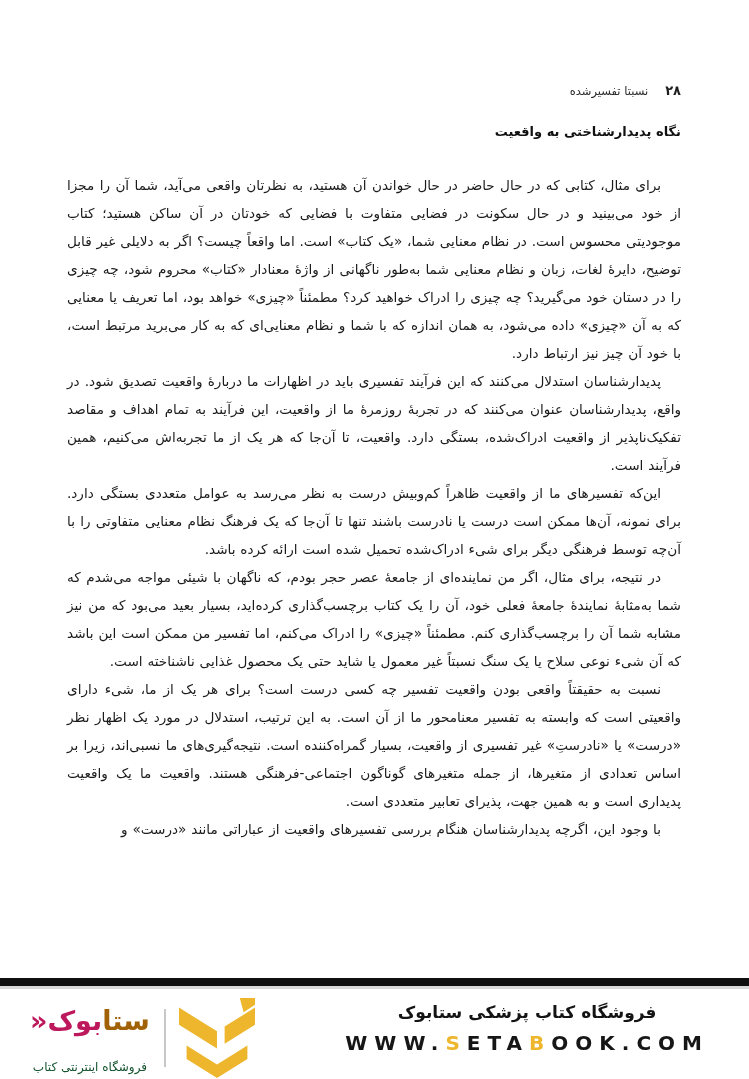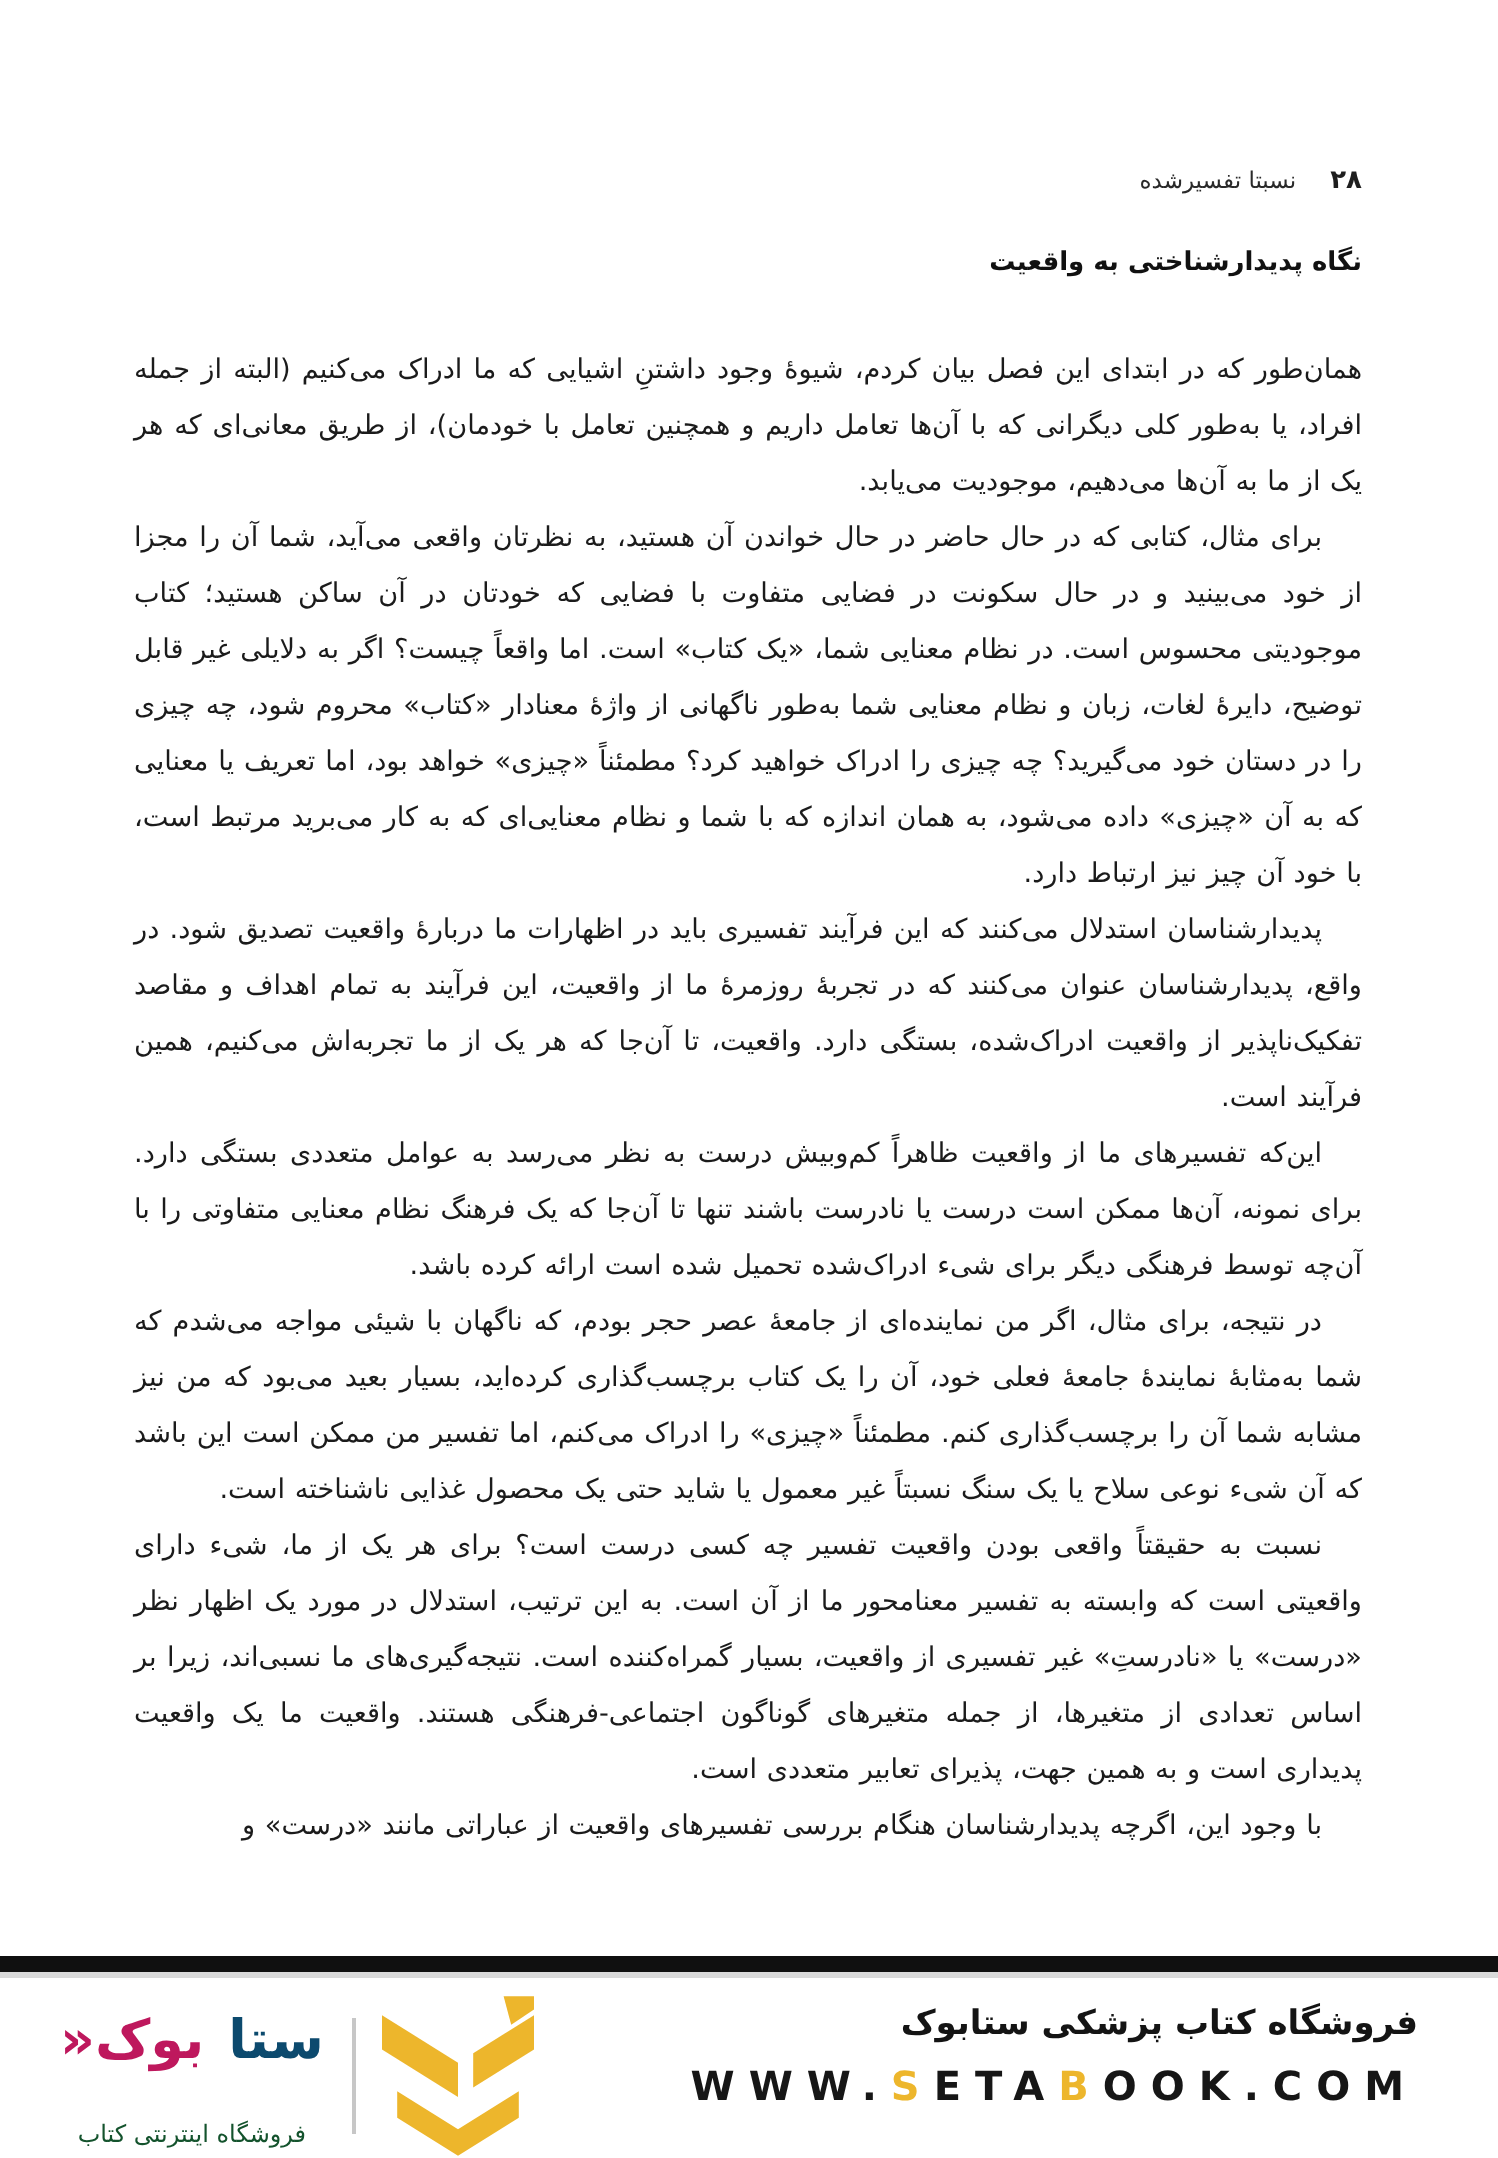--- a/index.html
+++ b/index.html
@@ -48,21 +48,21 @@
     border-bottom:3px solid #d9d9d9;
   }
 
   
   .promo-footer {
     position:absolute; left:0; right:0; top:992px; bottom:0;
     background:#ffffff;
   }
   .footer-right {
     position:absolute; right:40px; top:10px;
-    text-align:right;
+    text-align:center;
   }
   .store-name {
     direction:rtl;
     font-size:17px; font-weight:bold; color:#141414;
     margin-bottom:9px;
   }
   .website-url {
     direction:ltr;
     font-size:20px; font-weight:bold; color:#161616;
     letter-spacing:7px;
@@ -99,21 +99,20 @@
 <div class="page">
 
   <header class="running-head">
     <span class="page-number">۲۸</span>
     <span class="running-title">نسبتا تفسیرشده</span>
   </header>
 
   <h1 class="section-heading">نگاه پدیدارشناختی به واقعیت</h1>
 
   <div class="body-text">
-    <p class="first">همان‌طور که در ابتدای این فصل بیان کردم، شیوهٔ وجود داشتنِ اشیایی که ما ادراک می‌کنیم (البته از جمله افراد، یا به‌طور کلی دیگرانی که با آن‌ها تعامل داریم و همچنین تعامل با خودمان)، از طریق معانی‌ای که هر یک از ما به آن‌ها می‌دهیم، موجودیت می‌یابد.</p>
     <p>برای مثال، کتابی که در حال حاضر در حال خواندن آن هستید، به نظرتان واقعی می‌آید، شما آن را مجزا از خود می‌بینید و در حال سکونت در فضایی متفاوت با فضایی که خودتان در آن ساکن هستید؛ کتاب موجودیتی محسوس است. در نظام معنایی شما، «یک کتاب» است. اما واقعاً چیست؟ اگر به دلایلی غیر قابل توضیح، دایرهٔ لغات، زبان و نظام معنایی شما به‌طور ناگهانی از واژهٔ معنادار «کتاب» محروم شود، چه چیزی را در دستان خود می‌گیرید؟ چه چیزی را ادراک خواهید کرد؟ مطمئناً «چیزی» خواهد بود، اما تعریف یا معنایی که به آن «چیزی» داده می‌شود، به همان اندازه که با شما و نظام معنایی‌ای که به کار می‌برید مرتبط است، با خود آن چیز نیز ارتباط دارد.</p>
     <p>پدیدارشناسان استدلال می‌کنند که این فرآیند تفسیری باید در اظهارات ما دربارهٔ واقعیت تصدیق شود. در واقع، پدیدارشناسان عنوان می‌کنند که در تجربهٔ روزمرهٔ ما از واقعیت، این فرآیند به تمام اهداف و مقاصد تفکیک‌ناپذیر از واقعیت ادراک‌شده، بستگی دارد. واقعیت، تا آن‌جا که هر یک از ما تجربه‌اش می‌کنیم، همین فرآیند است.</p>
     <p>این‌که تفسیرهای ما از واقعیت ظاهراً کم‌وبیش درست به نظر می‌رسد به عوامل متعددی بستگی دارد. برای نمونه، آن‌ها ممکن است درست یا نادرست باشند تنها تا آن‌جا که یک فرهنگ نظام معنایی متفاوتی را با آن‌چه توسط فرهنگی دیگر برای شیء ادراک‌شده تحمیل شده است ارائه کرده باشد.</p>
     <p>در نتیجه، برای مثال، اگر من نماینده‌ای از جامعهٔ عصر حجر بودم، که ناگهان با شیئی مواجه می‌شدم که شما به‌مثابهٔ نمایندهٔ جامعهٔ فعلی خود، آن را یک کتاب برچسب‌گذاری کرده‌اید، بسیار بعید می‌بود که من نیز مشابه شما آن را برچسب‌گذاری کنم. مطمئناً «چیزی» را ادراک می‌کنم، اما تفسیر من ممکن است این باشد که آن شیء نوعی سلاح یا یک سنگ نسبتاً غیر معمول یا شاید حتی یک محصول غذایی ناشناخته است.</p>
     <p>نسبت به حقیقتاً واقعی بودن واقعیت تفسیر چه کسی درست است؟ برای هر یک از ما، شیء دارای واقعیتی است که وابسته به تفسیر معنامحور ما از آن است. به این ترتیب، استدلال در مورد یک اظهار نظر «درست» یا «نادرستِ» غیر تفسیری از واقعیت، بسیار گمراه‌کننده است. نتیجه‌گیری‌های ما نسبی‌اند، زیرا بر اساس تعدادی از متغیرها، از جمله متغیرهای گوناگون اجتماعی-فرهنگی هستند. واقعیت ما یک واقعیت پدیداری است و به همین جهت، پذیرای تعابیر متعددی است.</p>
     <p>با وجود این، اگرچه پدیدارشناسان هنگام بررسی تفسیرهای واقعیت از عباراتی مانند «درست» و</p>
   </div>
 
   <div class="footer-separator"></div>
 
@@ -122,21 +121,21 @@
     <div class="footer-right">
       <div class="store-name">فروشگاه کتاب پزشکی ستابوک</div>
       <div class="website-url">
         <span>WWW.</span><span class="accent" style="color: rgb(237, 182, 44);">S</span><span>ETA</span><span class="accent" style="color: rgb(237, 182, 44);">B</span><span>OOK.COM</span>
       </div>
     </div>
 
     <div class="footer-left">
       <div class="logo-text">
         <div class="logo-wordmark">
-          <span class="wm-yellow accent" style="color: #0c4a6e; margin-left: 12px;">ستا</span><span class="wm-gray logo-gray" style="color: #be185d;">بوک«</span>
+          <span class="wm-yellow accent" style="color: #a16207;">ستا</span><span class="wm-gray logo-gray" style="color: #be185d;">بوک«</span>
         </div>
         <div class="logo-tagline">فروشگاه اینترنتی کتاب</div>
       </div>
       <div class="logo-divider"></div>
       <svg class="chevron-emblem accent-fill" width="76" height="80" viewBox="0 0 80 84" aria-hidden="true">
         <polygon points="0,10 40,35 40,53 0,28" fill="#edb62c"></polygon>
         <polygon points="48,30 80,10 80,28 48,48" fill="#edb62c"></polygon>
         <polygon points="64,0 80,0 80,7 68,15" fill="#edb62c"></polygon>
         <polygon points="8,50 40,70 72,50 72,64 40,84 8,64" fill="#edb62c"></polygon>
       </svg>

